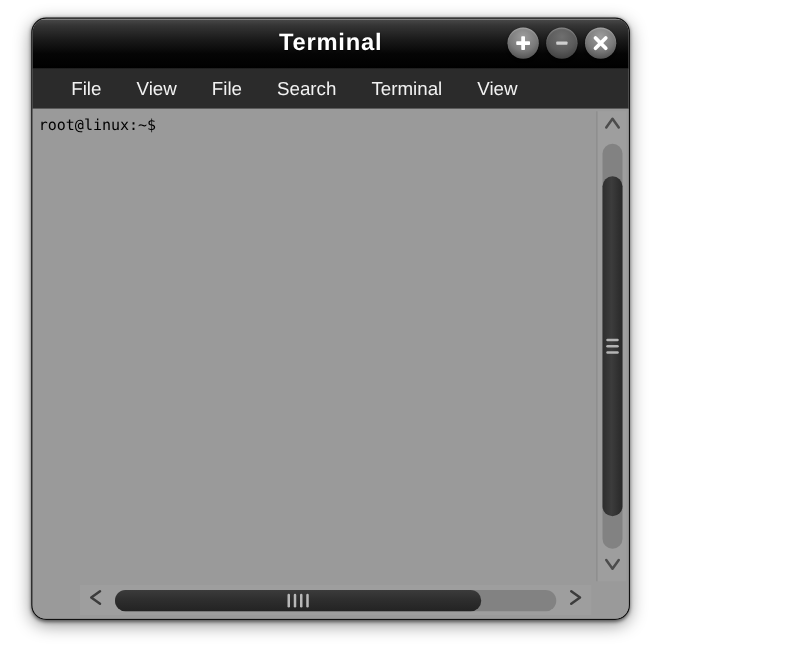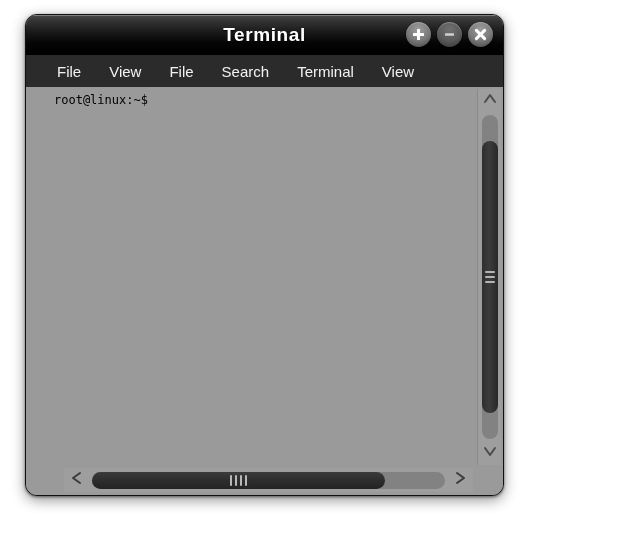--- a/index.html
+++ b/index.html
@@ -117,21 +117,20 @@
   }
 
   .term-canvas {
     position: absolute;
     left: 0;
     top: 0;
     right: 28px;
     bottom: 28px;
     overflow: hidden;
     cursor: text;
-    padding-left: 23px;
   }
   .term-line {
     color: #000000;
     font-family: "DejaVu Sans Mono", "Liberation Mono", monospace;
     font-size: 12px;
     line-height: 14px;
     padding: 6px 0 0 5px;
     white-space: pre;
     user-select: text;
   }

